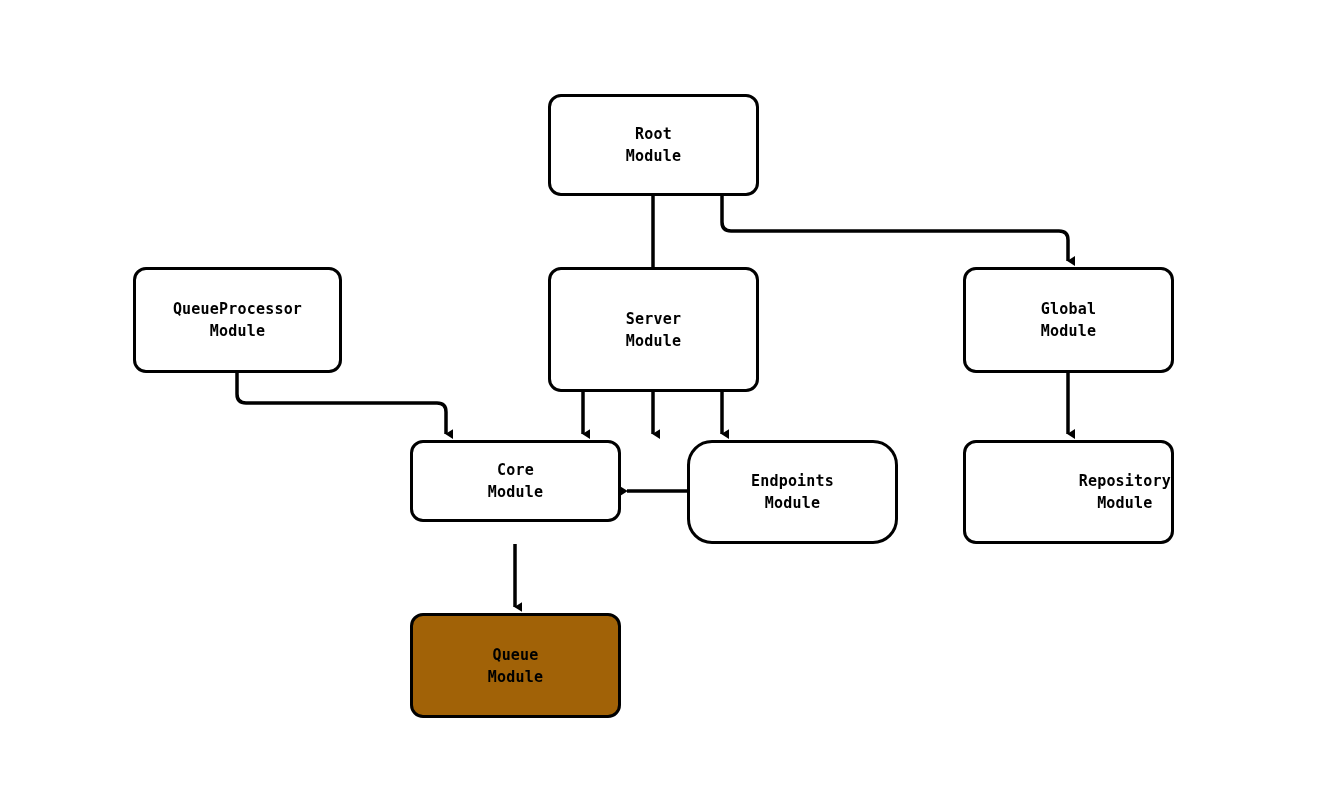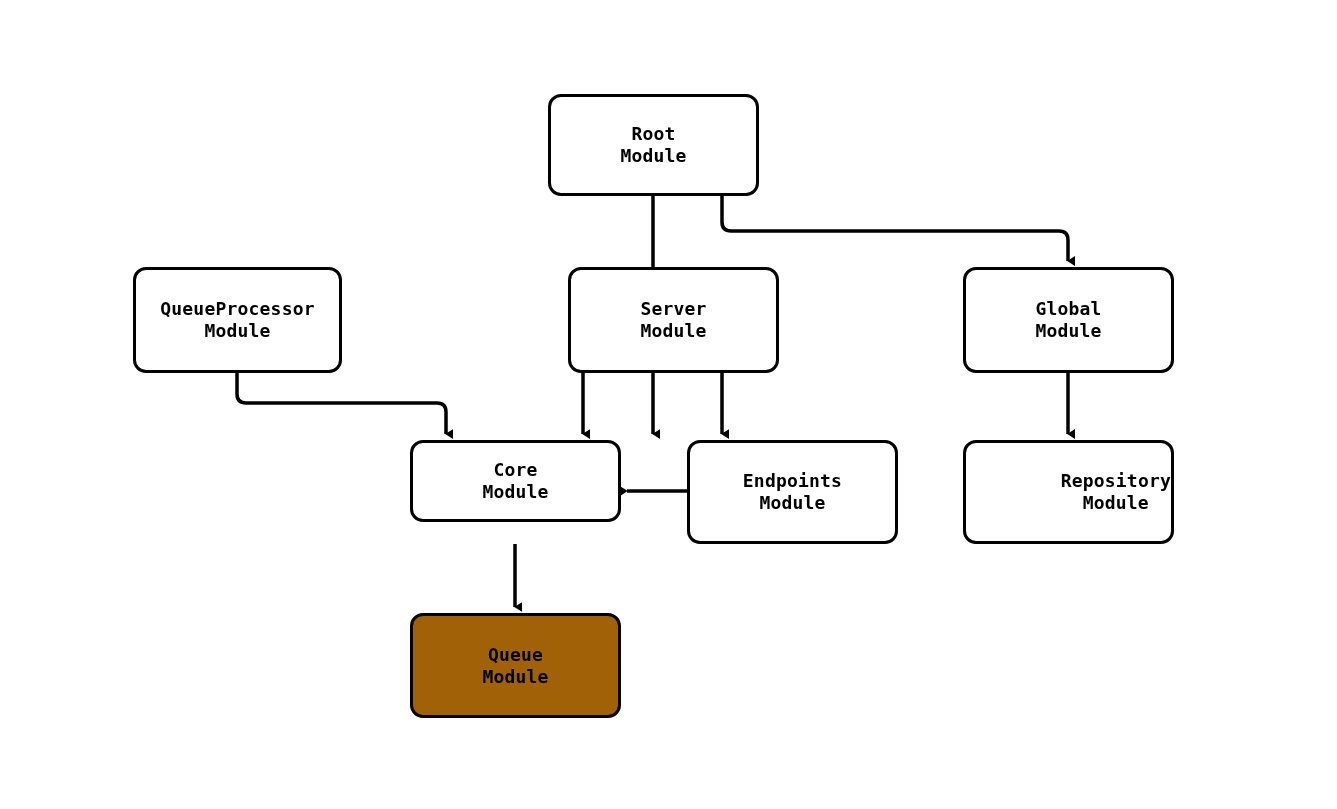--- a/index.html
+++ b/index.html
@@ -30,21 +30,21 @@
     background: #ffffff;
     border: 3.5px solid #000000;
     border-radius: 13px;
     display: flex;
     align-items: center;
     justify-content: center;
     z-index: 2;
   }
   .node-label {
     font-family: "DejaVu Sans Mono", "Liberation Mono", monospace;
-    font-size: 18px;
+    font-size: 15px;
     font-weight: bold;
     line-height: 22px;
     color: #000000;
     text-align: center;
     white-space: pre-line;
     letter-spacing: 0.2px;
   }
 </style>
 </head>
 <body>
@@ -70,37 +70,37 @@
         <path d="M 1068 373 L 1068 434" fill="none" stroke="#000000" stroke-width="3.5" stroke-linecap="butt" stroke-linejoin="round" marker-end="url(#arrowhead-down)"></path>
         <path d="M 515 544 L 515 607" fill="none" stroke="#000000" stroke-width="3.5" stroke-linecap="butt" stroke-linejoin="round" marker-end="url(#arrowhead-down)"></path>
       </g>
   </svg>
 
   <div id="nodes-group">
       <div class="node" style="left: 548px; top: 94px; width: 211px; height: 102px; border-color: rgb(0, 0, 0); background: rgb(255, 255, 255);">
         <div class="node-label">Root
 Module</div>
       </div>
-      <div class="node" style="left: 548px; top: 267px; width: 211px; height: 106px; border-color: rgb(0, 0, 0); background: rgb(255, 255, 255); margin-left: 20px;">
+      <div class="node" style="left: 548px; top: 267px; width: 211px; height: 125px; border-color: rgb(0, 0, 0); background: rgb(255, 255, 255);">
         <div class="node-label">Server
 Module</div>
       </div>
       <div class="node" style="left: 963px; top: 267px; width: 211px; height: 106px; border-color: rgb(0, 0, 0); background: rgb(255, 255, 255);">
         <div class="node-label">Global
 Module</div>
       </div>
       <div class="node" style="left: 133px; top: 267px; width: 209px; height: 106px; border-color: rgb(0, 0, 0); background: rgb(255, 255, 255);">
         <div class="node-label">QueueProcessor
 Module</div>
       </div>
       <div class="node" style="left: 410px; top: 440px; width: 211px; height: 82px; border-color: rgb(0, 0, 0); background: rgb(255, 255, 255);">
         <div class="node-label">Core
 Module</div>
       </div>
-      <div class="node" style="left: 687px; top: 440px; width: 211px; height: 104px; border-color: rgb(0, 0, 0); background: rgb(255, 255, 255);">
+      <div class="node" style="left: 687px; top: 440px; width: 211px; height: 104px; border-color: rgb(0, 0, 0); background: rgb(255, 255, 255); border-radius: 25px;">
         <div class="node-label">Endpoints
 Module</div>
       </div>
       <div class="node" style="left: 963px; top: 440px; width: 211px; height: 104px; border-color: rgb(0, 0, 0); background: rgb(255, 255, 255); justify-content: flex-end;">
         <div class="node-label">Repository
 Module</div>
       </div>
       <div class="node" style="left: 410px; top: 613px; width: 211px; height: 105px; border-color: rgb(0, 0, 0); background: #a16207;">
         <div class="node-label">Queue
 Module</div>

